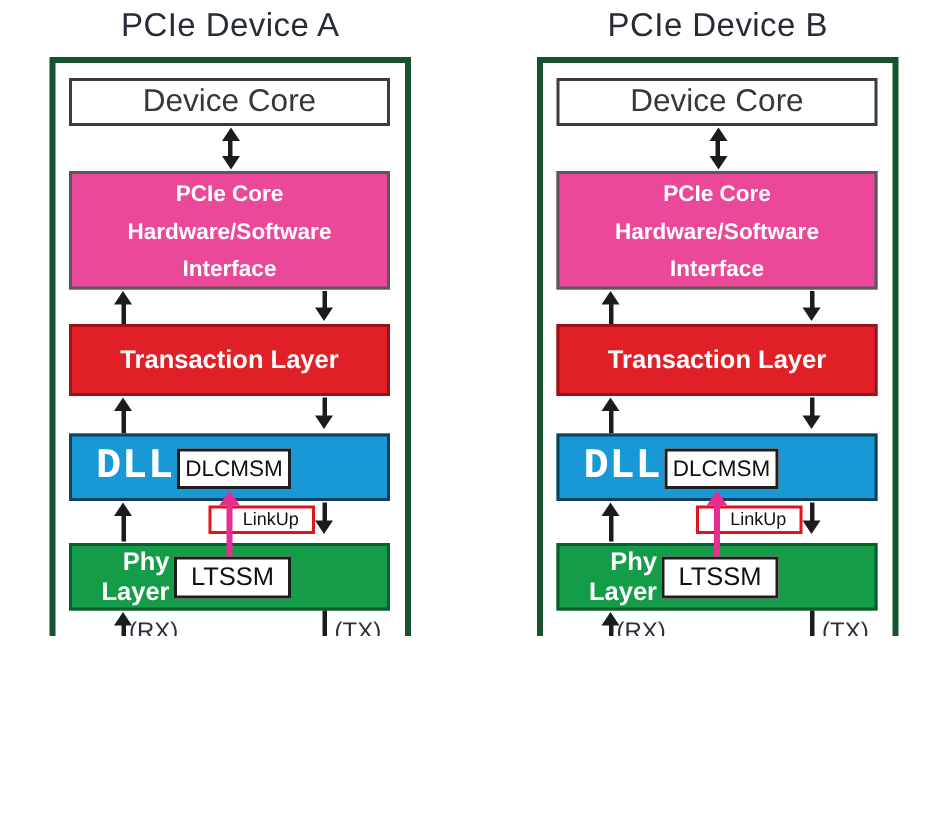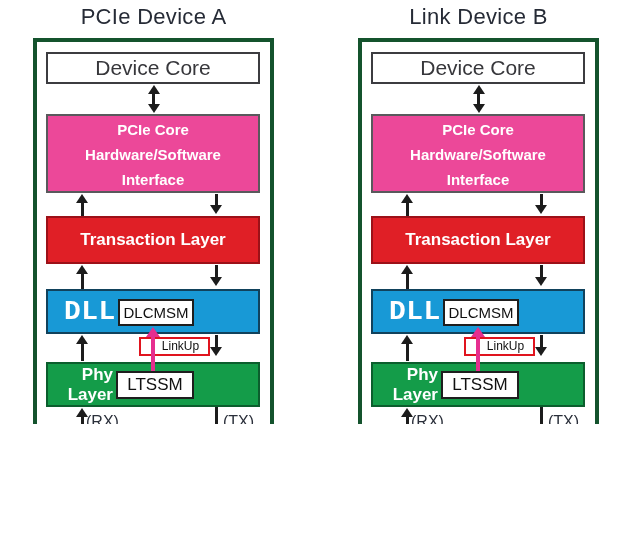--- a/index.html
+++ b/index.html
@@ -91,21 +91,21 @@
   }
   .wm-icon{margin-right:6px;}
 </style>
 </head>
 <body>
 
 <div class="canvas">
 
   <div class="dev-title" style="left:33px;">PCIe Device A</div>
 
-  <div class="dev-title" style="left:358px;">Link Device B</div>
+  <div class="dev-title" style="left:358px;">PCIe Device B</div>
 
   <div class="device" style="left:33px;">
     <div class="dev-inner">
       <div class="box core">Device Core</div>
 
       <div class="head-up" style="left:111px;top:43px;"></div>
       <div class="vline" style="left:115px;top:50px;height:14px;"></div>
       <div class="head-down" style="left:111px;top:62px;"></div>
 
       <div class="box iface">

